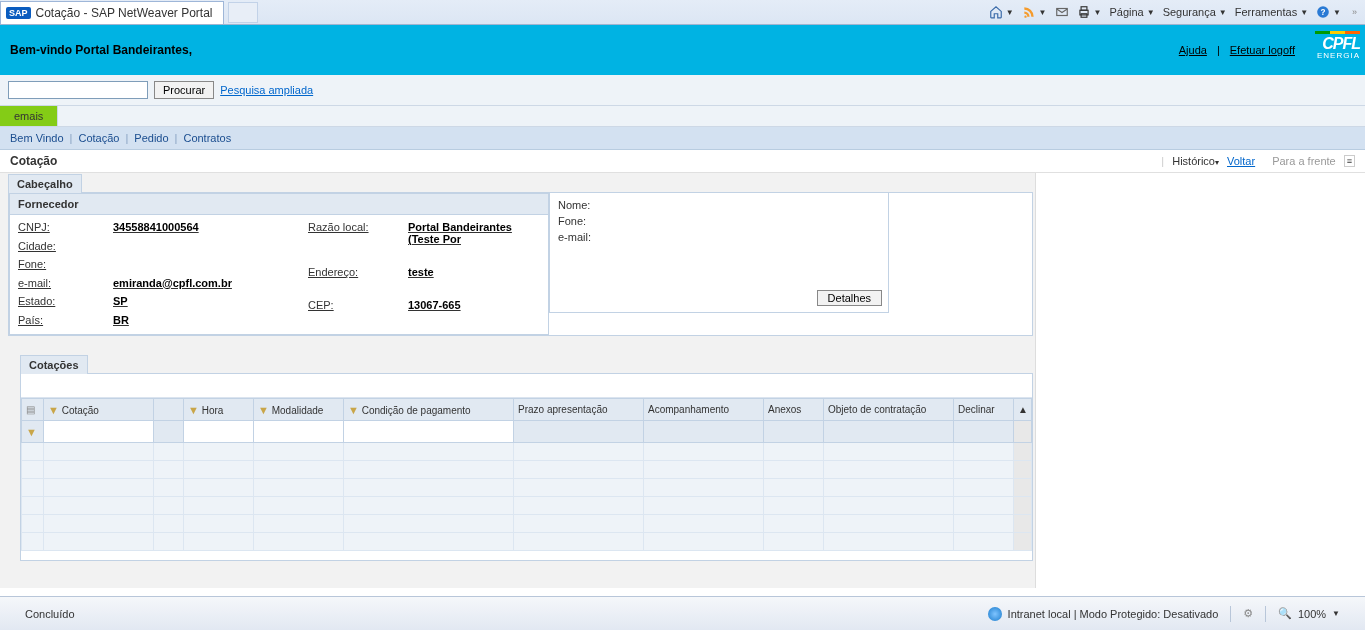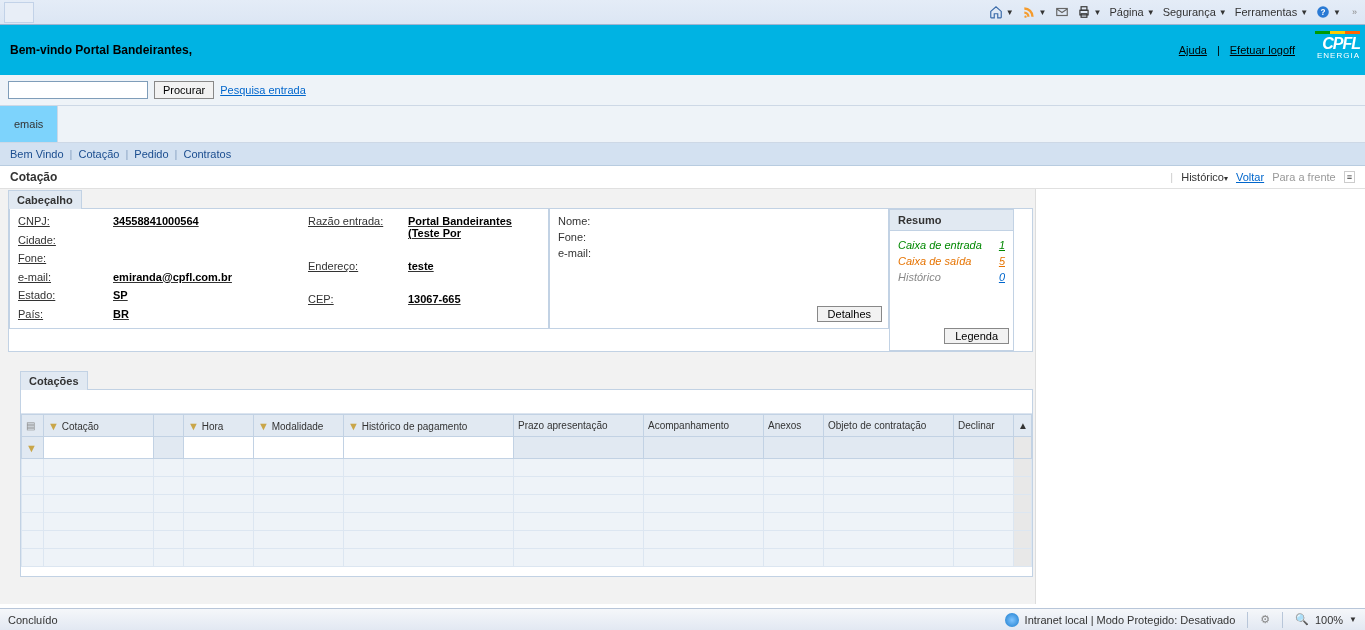--- a/index.html
+++ b/index.html
@@ -142,22 +142,22 @@
       cursor: pointer;
     }
     .search-row a { color: #0066cc; text-decoration: underline; font-size: 11px;}
     
     .tabs-top {
       background: #eef3f8;
       display: flex;
       border-bottom: 1px solid #cdd8e6;
     }
     .tabs-top .tab {
-      padding: 12px 14px;
-      background: #7dd3fc;
+      padding: 4px 14px;
+      background: #84cc16;
       border-right: 1px solid #cdd8e6;
       font-size: 11px;
       cursor: pointer;
     }
     
     .nav-links {
       background: #d3e1f1;
       padding: 5px 10px;
       display: flex;
       gap: 6px;
@@ -177,21 +177,21 @@
     }
     .page-title-row .title { font-weight: bold; font-size: 12px; }
     .page-title-row .right-tools {
       margin-left: auto;
       display: flex;
       gap: 8px;
       font-size: 11px;
       align-items: center;
     }
     .page-title-row .right-tools a.voltar { color: #0066cc; text-decoration: underline; }
-    .page-title-row .right-tools span.disabled { color: #999; }
+    .page-title-row .right-tools span.disabled { color: #999; margin-left: 9px; }
     .page-title-row .sep { color: #ccc; }
     
     .content {
       display: flex;
       height: 415px;
       background: #f2f2f2;
     }
     .main-col {
       flex: 0 0 1035px;
       padding: 0 2px 0 8px;
@@ -292,43 +292,47 @@
       height: 18px;
       background: #eef3f8;
     }
     .first-col-icon { text-align: center; background: #e1e9f2; }
     
     .status-bar {
       position: absolute;
       bottom: 0;
       left: 0;
       right: 0;
-      height: 22px;
+      height: 34px;
       display: flex;
       align-items: center;
       background: linear-gradient(#f5f7fa, #e2e8f2);
       border-top: 1px solid #b8c6d9;
       font-size: 11px;
-      padding: 0 8px;
+      padding: 0 25px;
       gap: 6px;
     }
     .status-bar .spacer { flex: 1; }
     .status-bar .globe {
       width: 14px; height: 14px;
       background: radial-gradient(#7fc4ff, #1a7bcc);
       border-radius: 50%;
       display: inline-block;
     }
     .status-bar .sep2 { width: 1px; height: 16px; background: #b8c6d9; margin: 0 6px;}
     .icon-svg { width: 14px; height: 14px; }
   </style>
 </head>
 <body>
 
 <div class="browser-bar">
+  <div class="browser-tab">
+    <span class="sap-icon">SAP</span>
+    <span>Cotação - SAP NetWeaver Portal</span>
+  </div>
   <div class="browser-ghost-tab"></div>
   <div class="browser-tools">
     <span class="tool">
         <svg class="icon-svg" viewBox="0 0 24 24" fill="none" stroke="#3a6aa8" stroke-width="2">
           <path d="M3 11l9-8 9 8v10a1 1 0 0 1-1 1h-5v-7h-6v7H4a1 1 0 0 1-1-1z"></path>
         </svg>
         <span class="drop-arrow">▼</span>
       </span>
     <span class="tool">
         <svg class="icon-svg" viewBox="0 0 24 24" fill="#f59b2c">
@@ -383,21 +387,21 @@
   <div class="cpfl-logo">
     <div class="cpfl-bar"></div>
     <div class="brand">CPFL</div>
     <div class="sub">ENERGIA</div>
   </div>
 </div>
 
 <div class="search-row">
   <input type="text" value="" style="">
   <button>Procurar</button>
-  <a>Pesquisa entrada</a>
+  <a>Pesquisa ampliada</a>
 </div>
 
 <div class="tabs-top">
   <div class="tab">emais</div>
 </div>
 
 <div class="nav-links">
   <a>Bem Vindo</a>
   <span class="sep">|</span>
   <a class="active">Cotação</a>
@@ -420,37 +424,38 @@
 
 <div class="content">
   <div class="main-col">
 
     <div>
       <span class="section-label">Cabeçalho</span>
       <div class="section-body" style="padding:0">
         <div class="header-grid">
 
           <div>
+            <div class="panel-title">Fornecedor</div>
             <div class="panel-body" style="display:grid;grid-template-columns:290px 1fr">
               <div class="kv">
                 <span class="k">CNPJ:</span>
                 <span class="v">34558841000564</span>
                 <span class="k">Cidade:</span>
                 <span class="v"></span>
                 <span class="k">Fone:</span>
                 <span class="v"></span>
                 <span class="k">e-mail:</span>
                 <span class="v">emiranda@cpfl.com.br</span>
                 <span class="k">Estado:</span>
                 <span class="v">SP</span>
                 <span class="k">País:</span>
                 <span class="v">BR</span>
               </div>
               <div class="kv" style="grid-template-columns:100px 1fr">
-                <span class="k">Razão entrada:</span>
+                <span class="k">Razão local:</span>
                 <span class="v">Portal Bandeirantes (Teste Por</span>
                 <span class="k">Endereço:</span>
                 <span class="v">teste</span>
                 <span class="k">CEP:</span>
                 <span class="v">13067-665</span>
               </div>
             </div>
           </div>
 
           <div>
@@ -460,38 +465,20 @@
                   <span></span>
                 <span>Fone:</span>
                   <span></span>
                 <span>e-mail:</span>
                   <span></span>
               </div>
               <button class="btn detalhes-btn">Detalhes</button>
             </div>
           </div>
 
-          <div>
-            <div class="panel-title">Resumo</div>
-            <div class="panel-body">
-              <div class="resumo-row inbox">
-                <span>Caixa de entrada</span>
-                <a>1</a>
-              </div>
-              <div class="resumo-row outbox">
-                <span>Caixa de saída</span>
-                <a>5</a>
-              </div>
-              <div class="resumo-row hist">
-                <span>Histórico</span>
-                <a>0</a>
-              </div>
-              <button class="btn legenda-btn">Legenda</button>
-            </div>
-          </div>
 
         </div>
       </div>
     </div>
 
     <div class="cot-section">
       <span class="section-label">Cotações</span>
       <div class="cot-table-wrap">
         <div class="toolbar-row"></div>
         <table class="gridt">
@@ -509,21 +496,21 @@
               <col style="width:60px">
               <col style="width:18px">
           </colgroup>
           <thead>
             <tr>
               <th><span style="color:#888">▤</span></th>
               <th><span class="filter-icon">▼</span> <span>Cotação</span></th>
               <th></th>
               <th><span class="filter-icon">▼</span> <span>Hora</span></th>
               <th><span class="filter-icon">▼</span> <span>Modalidade</span></th>
-              <th><span class="filter-icon">▼</span> <span>Histórico de pagamento</span></th>
+              <th><span class="filter-icon">▼</span> <span>Condição de pagamento</span></th>
               <th><span>Prazo apresentação</span></th>
               <th><span>Acompanhamento</span></th>
               <th><span>Anexos</span></th>
               <th><span>Objeto de contratação</span></th>
               <th><span>Declinar</span></th>
               <th style="text-align:center;background:#e1e9f2">▲</th>
             </tr>
             <tr>
               <th style="background:#e1e9f2"><span class="filter-icon">▼</span></th>
               <th class="white" style="background:#fff"></th>

